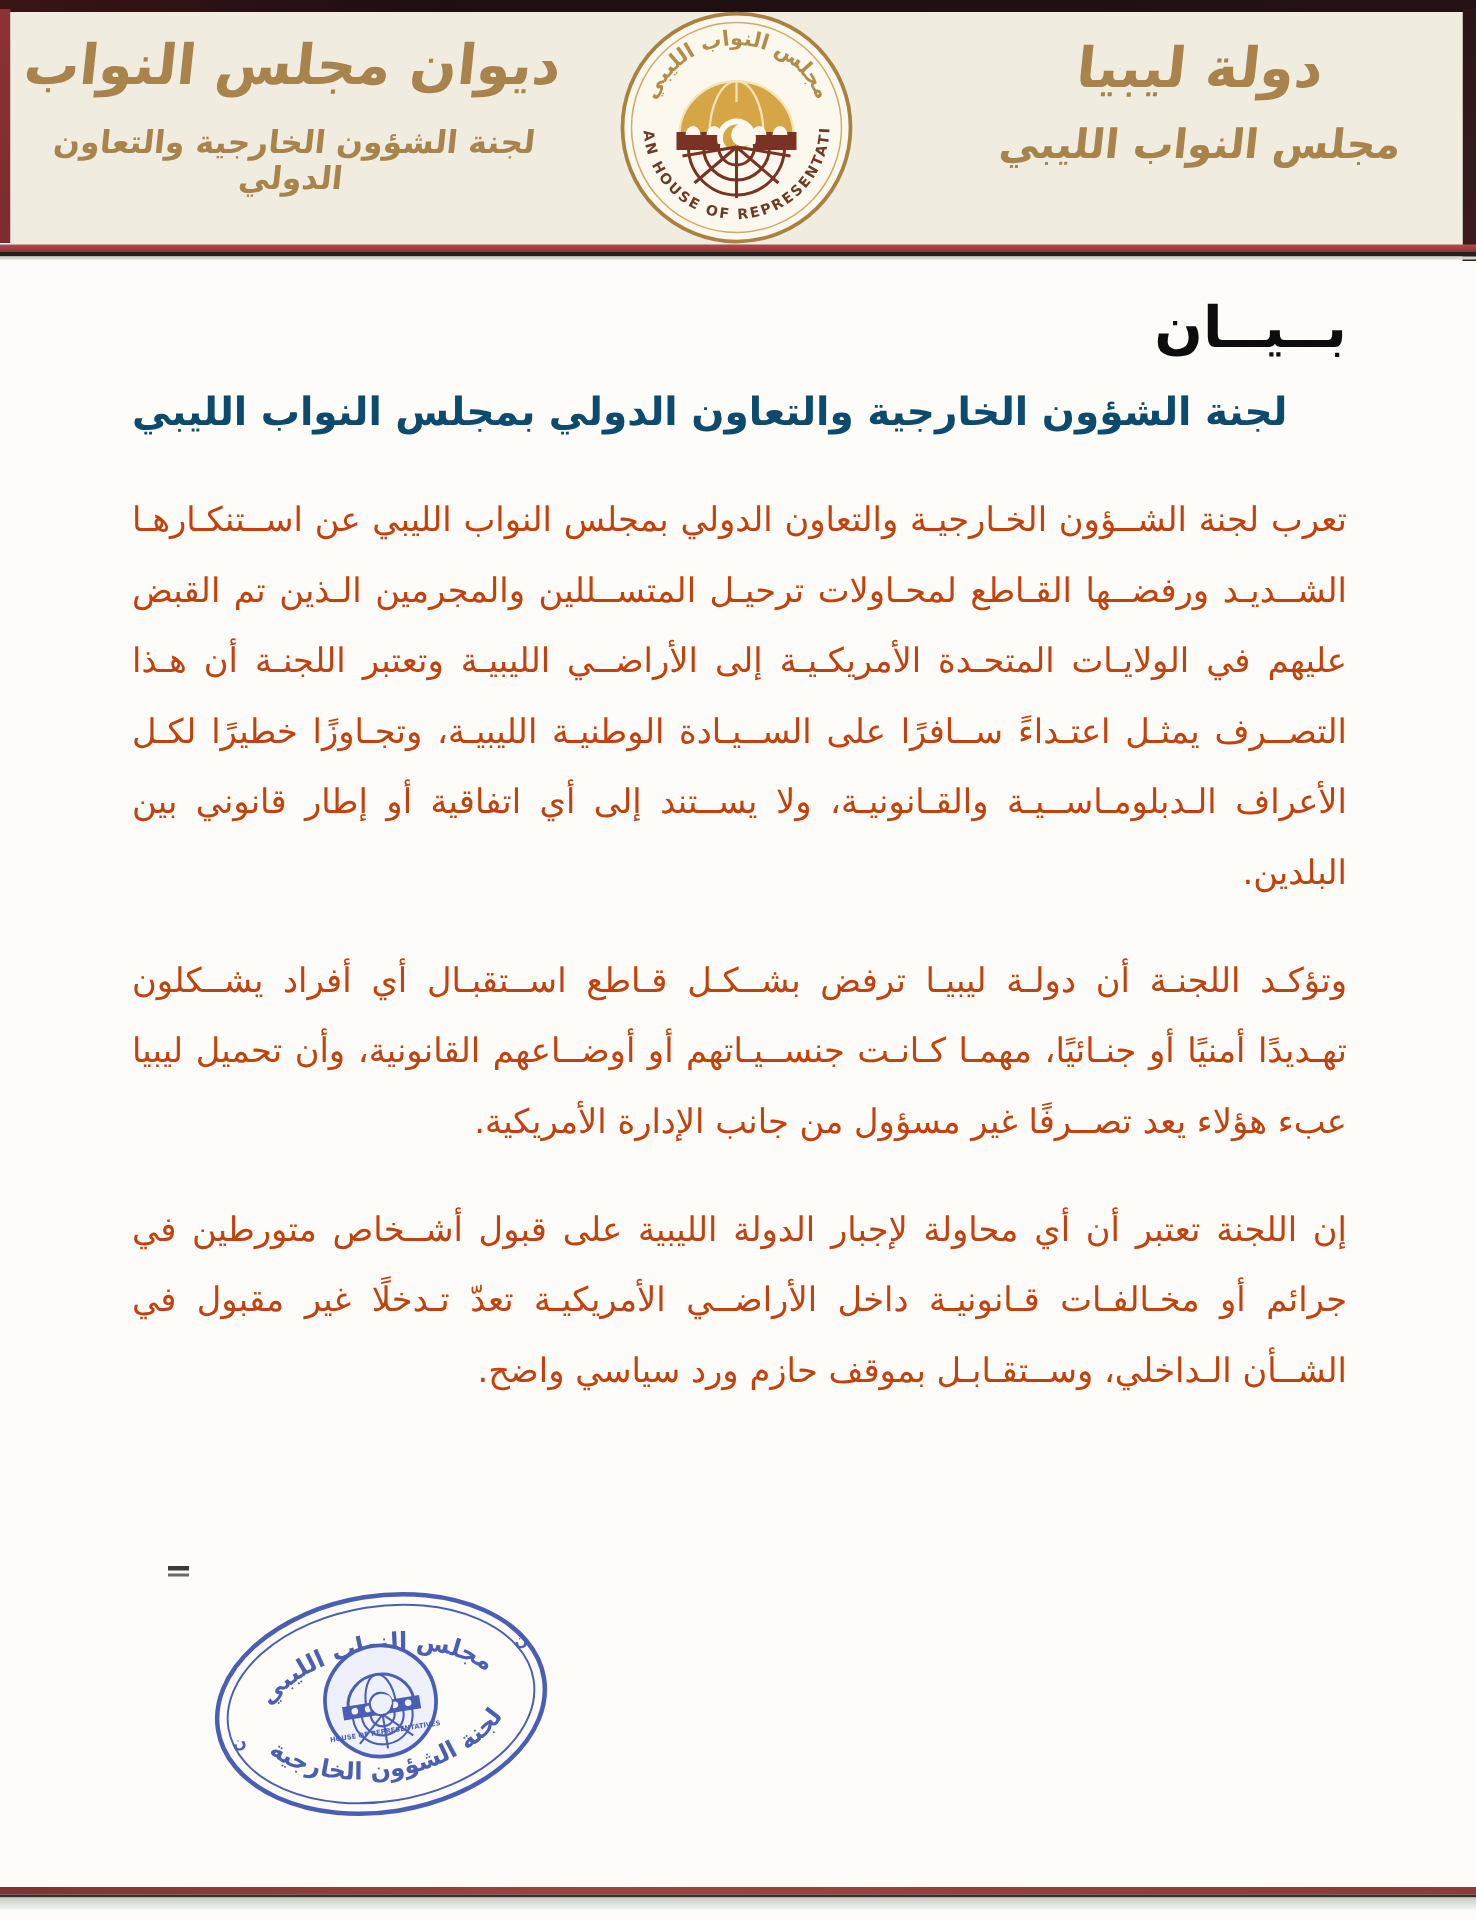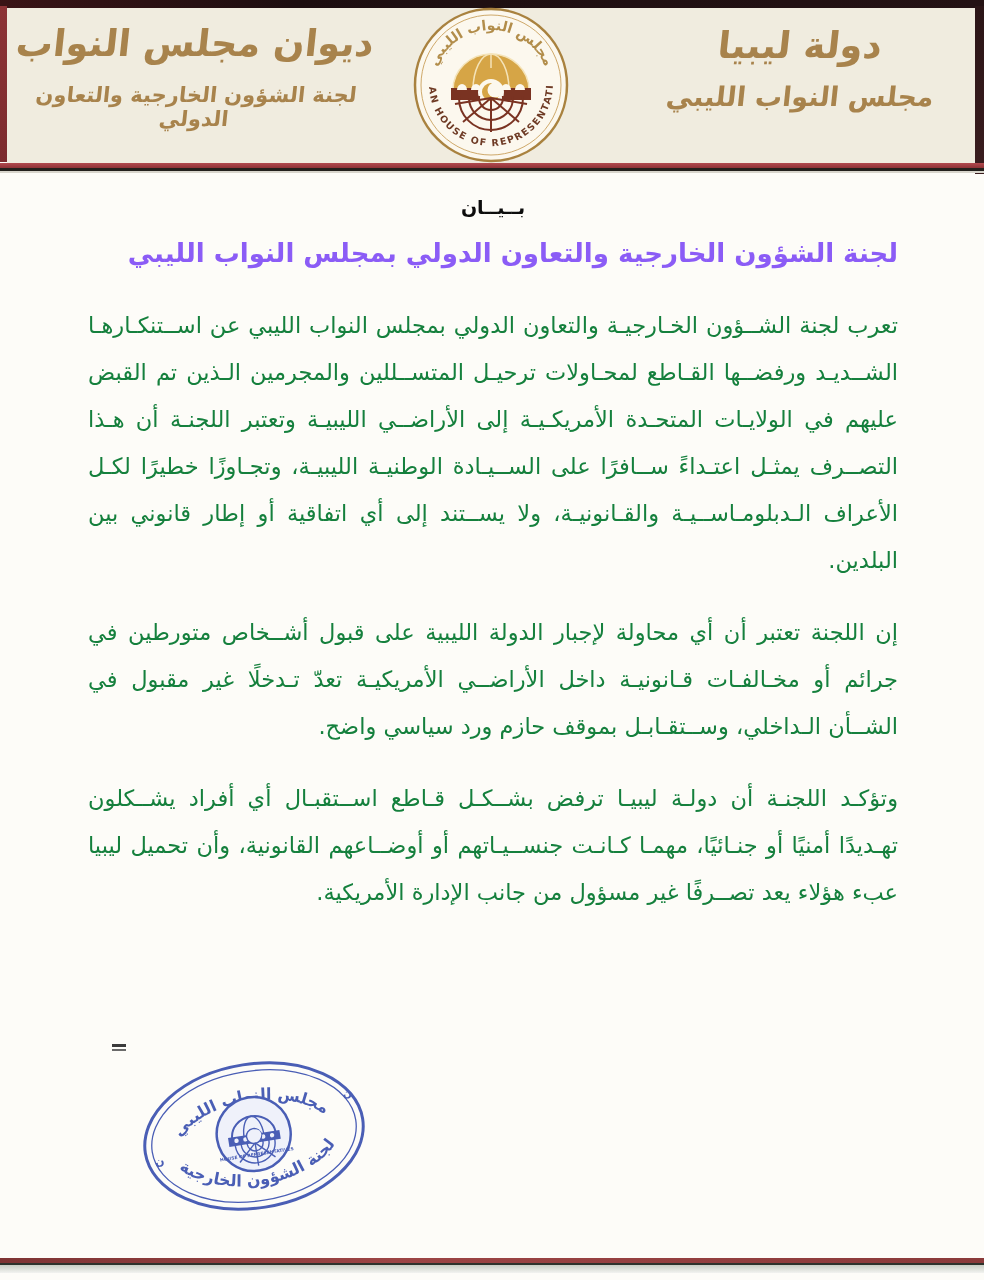--- a/index.html
+++ b/index.html
@@ -39,29 +39,29 @@
   .separator { position:absolute; left:0; top:163px; width:984px; height:10px; }
   .separator .red  { height:5px; background:linear-gradient(180deg,#b24a4e,#8e3237); }
   .separator .dark { height:3px; background:#23201c; }
   .separator .glow { height:2px; background:#d8d5cc; }
   
   .content {
     position:absolute; left:88px; right:86px; top:178px;
     direction:rtl; color:#141414;
   }
   .heading {
-    text-align:center; font-size:19px; font-weight:bold;
+    text-align:right; font-size:38px; font-weight:bold;
     letter-spacing:1px; margin:18px 0 8px 0; color:#0d0d0d;
   }
-  .doc-title { text-align:right; font-weight:bold; font-size:26px;
-               line-height:54px; color:#8b5cf6; }
+  .doc-title { text-align:left; font-weight:bold; font-size:26px;
+               line-height:54px; color:#0c4a6e; }
   .paras { margin-top:22px; }
   .paras p {
     font-size:22.5px; line-height:47px; text-align:justify;
-    text-align-last:right; color:#15803d; font-weight:500;
+    text-align-last:right; color:#c2410c; font-weight:500;
   }
   .paras p + p { margin-top:25px; }
   
   .stamp { position:absolute; left:136px; top:1054px; width:236px; height:164px;
            transform:rotate(-9deg); opacity:0.92; }
   .ink-mark { position:absolute; left:112px; top:1044px; width:14px; height:7px;
               border-top:3px solid #3b3b3b; border-bottom:2px solid #6a6a6a; }
   
   .bottom-rule { position:absolute; left:0; top:1258px; width:984px; }
   .bottom-rule .red  { height:5px; background:linear-gradient(90deg,#7e3434,#9c4444 40%,#8a3a3a); }
@@ -145,22 +145,22 @@
       <div class="glow"></div>
   </div>
 
   <main class="content">
     <h1 class="heading">بــيــان</h1>
     <div class="doc-title">
       <div>لجنة الشؤون الخارجية والتعاون الدولي بمجلس النواب الليبي</div>
     </div>
     <div class="paras">
       <p>تعرب لجنة الشــؤون الخـارجيـة والتعاون الدولي بمجلس النواب الليبي عن اســتنكـارهـا الشــديـد ورفضــها القـاطع لمحـاولات ترحيـل المتســللين والمجرمين الـذين تم القبض عليهم في الولايـات المتحـدة الأمريكـيـة إلى الأراضــي الليبيـة وتعتبر اللجنـة أن هـذا التصــرف يمثـل اعتـداءً ســافرًا على الســيـادة الوطنيـة الليبيـة، وتجـاوزًا خطيرًا لكـل الأعراف الـدبلومـاســيـة والقـانونيـة، ولا يســتند إلى أي اتفاقية أو إطار قانوني بين البلدين.</p>
+      <p>وتؤكـد اللجنـة أن دولـة ليبيـا ترفض بشــكـل قـاطع اســتقبـال أي أفراد يشــكلون تهـديدًا أمنيًا أو جنـائيًا، مهمـا كـانـت جنســيـاتهم أو أوضــاعهم القانونية، وأن تحميل ليبيا عبء هؤلاء يعد تصــرفًا غير مسؤول من جانب الإدارة الأمريكية.</p>
       <p>إن اللجنة تعتبر أن أي محاولة لإجبار الدولة الليبية على قبول أشــخاص متورطين في جرائم أو مخـالفـات قـانونيـة داخل الأراضــي الأمريكيـة تعدّ تـدخلًا غير مقبول في الشــأن الـداخلي، وســتقـابـل بموقف حازم ورد سياسي واضح.</p>
-      <p>وتؤكـد اللجنـة أن دولـة ليبيـا ترفض بشــكـل قـاطع اســتقبـال أي أفراد يشــكلون تهـديدًا أمنيًا أو جنـائيًا، مهمـا كـانـت جنســيـاتهم أو أوضــاعهم القانونية، وأن تحميل ليبيا عبء هؤلاء يعد تصــرفًا غير مسؤول من جانب الإدارة الأمريكية.</p>
     </div>
   </main>
 
   <div class="ink-mark"></div>
 
   <div class="stamp">
     <svg viewBox="0 0 236 164" width="236" height="164">
       <defs>
         <path id="stampTop" d="M 34,86 A 88,56 0 0 1 202,86"></path>
         <path id="stampBottom" d="M 26,82 A 94,62 0 0 0 210,82"></path>

